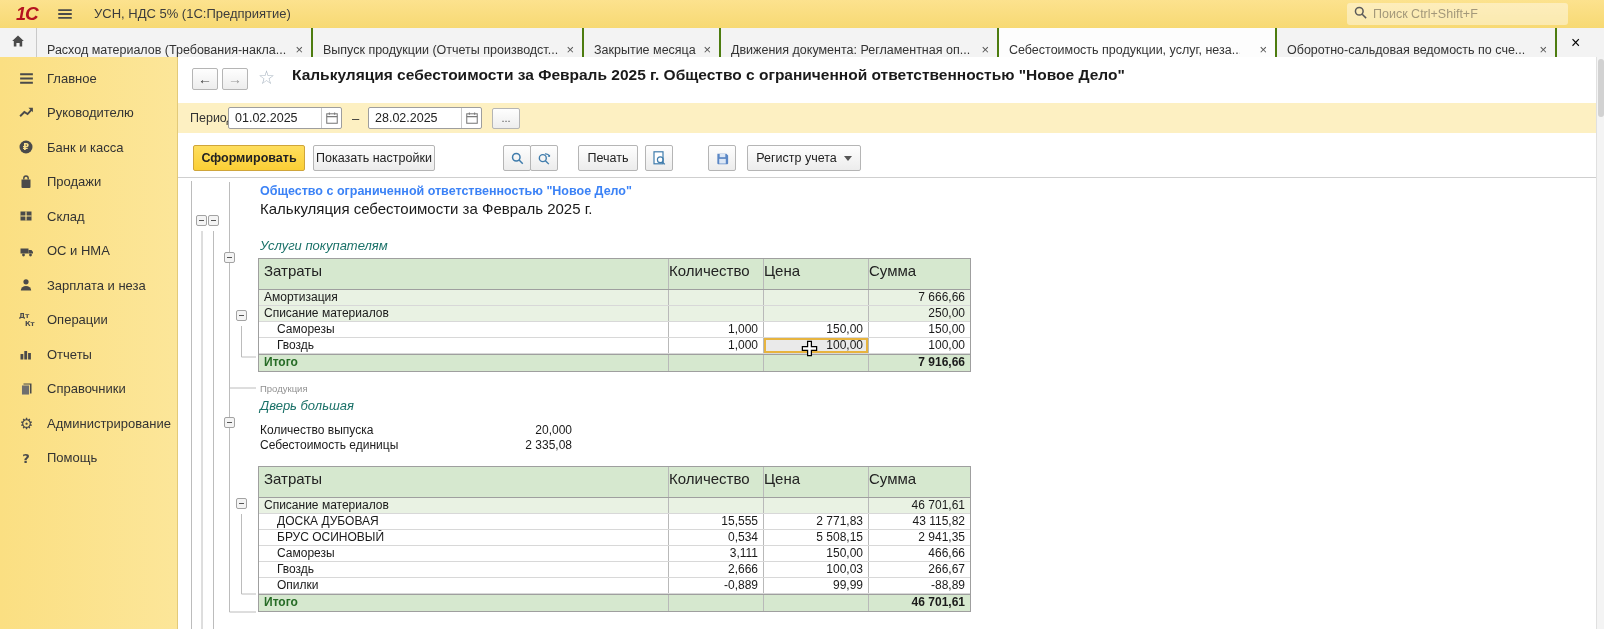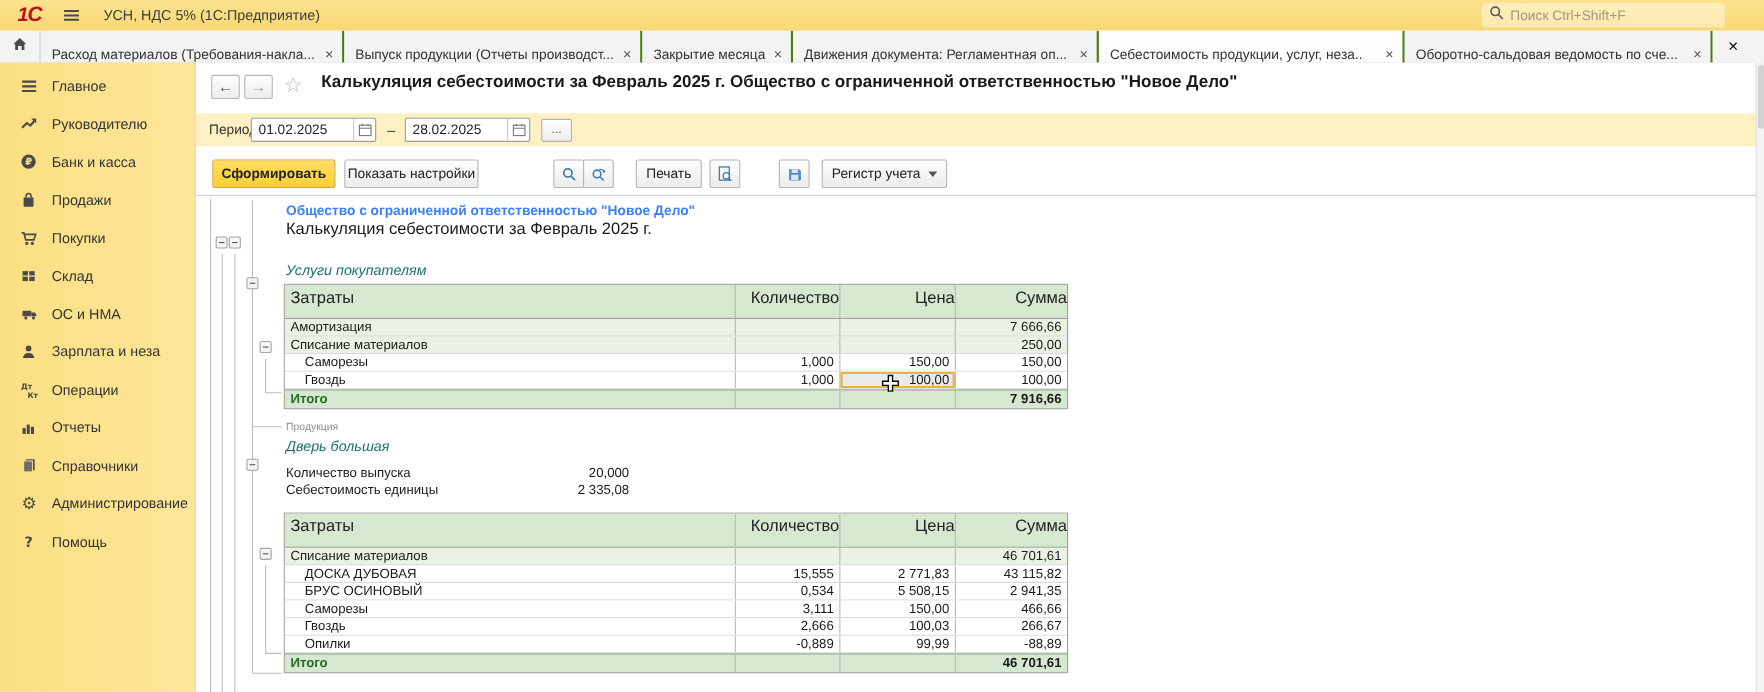--- a/index.html
+++ b/index.html
@@ -82,21 +82,21 @@
   .trow:last-child { border-bottom:none; }
   .trow.group { background:#e9f2e3; }
   .trow.total { background:#d6e8cf; border-top:1px solid #9f9f9f; height:17px; font-weight:bold; }
   .trow.total .cl { color:#266b26; }
   .cell { font-size:12px; color:#1a1a1a; line-height:15px; overflow:hidden; white-space:nowrap; }
   .cl { width:410px; padding-left:5px; border-right:1px solid #b9b9b9; }
   .cq { width:95px;  text-align:right; padding-right:5px; border-right:1px solid #b9b9b9; }
   .cp { width:105px; text-align:right; padding-right:5px; border-right:1px solid #b9b9b9; }
   .cs { width:101px; text-align:right; padding-right:5px; }
   .hc.cl { padding-left:5px; }
-  .hc.cq,.hc.cp,.hc.cs { text-align:right; padding-right:0; }
+  .hc.cq,.hc.cp,.hc.cs { text-align:left; padding-right:0; }
   .cell.selcell { background:#eaeaea; box-shadow:inset 0 0 0 2px #e7b43f; }
 
   .cursorplus { position:absolute; left:622px; top:282px; }
 
   
   .vscroll { position:absolute; right:0; top:57px; width:8px; height:572px; background:#f4f4f4; border-left:1px solid #e0e0e0; }
   .vscroll .thumb { position:absolute; left:1px; top:2px; width:6px; height:58px; background:#d2d2d2; border-radius:3px; }
 </style>
 </head>
 <body>
@@ -191,30 +191,20 @@
         <span class="sbicon">
           <svg width="16" height="16" viewBox="0 0 16 16">
             <path d="M3.5 5.5h9V13a1 1 0 0 1-1 1h-7a1 1 0 0 1-1-1z" fill="#4a4a4a"></path>
             <path d="M5.8 5.5V4.2a2.2 2.2 0 0 1 4.4 0v1.3" fill="none" stroke="#4a4a4a" stroke-width="1.4"></path>
           </svg>
         </span>
         <span class="sblabel">Продажи</span>
       </div>
       <div class="sbitem">
         <span class="sbicon">
-          <svg width="17" height="17" viewBox="0 0 16 16">
-            <path d="M1.5 3.5h2l1.6 6h6.9l1.5-4.8H4.2" fill="none" stroke="#4a4a4a" stroke-width="1.5"></path>
-            <circle cx="6" cy="12.5" r="1.4" fill="#4a4a4a"></circle>
-            <circle cx="10.8" cy="12.5" r="1.4" fill="#4a4a4a"></circle>
-          </svg>
-        </span>
-        <span class="sblabel">Покупки</span>
-      </div>
-      <div class="sbitem">
-        <span class="sbicon">
           <svg width="16" height="16" viewBox="0 0 16 16">
             <rect x="2.5" y="3.5" width="11" height="9" fill="#4a4a4a"></rect>
             <path d="M2.5 8h11M8 3.5v9" stroke="#fce28e" stroke-width="1.2"></path>
           </svg>
         </span>
         <span class="sblabel">Склад</span>
       </div>
       <div class="sbitem">
         <span class="sbicon">
           <svg width="18" height="16" viewBox="0 0 16 16">

